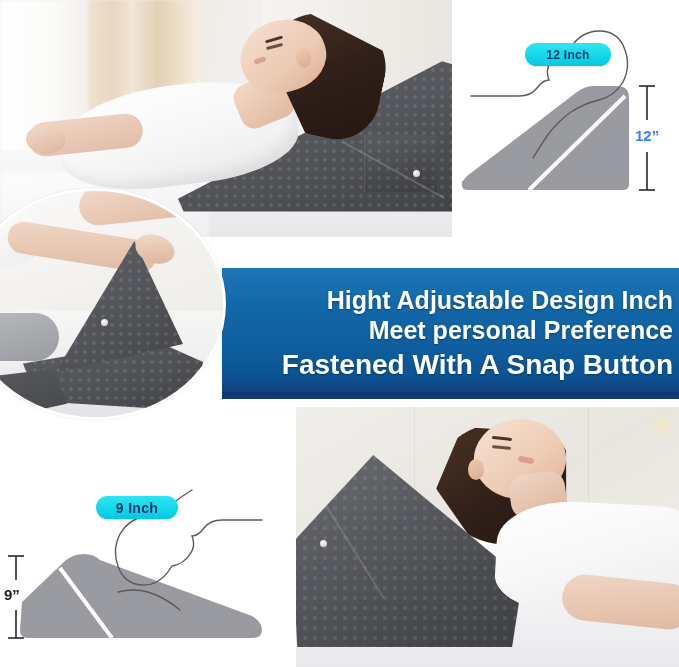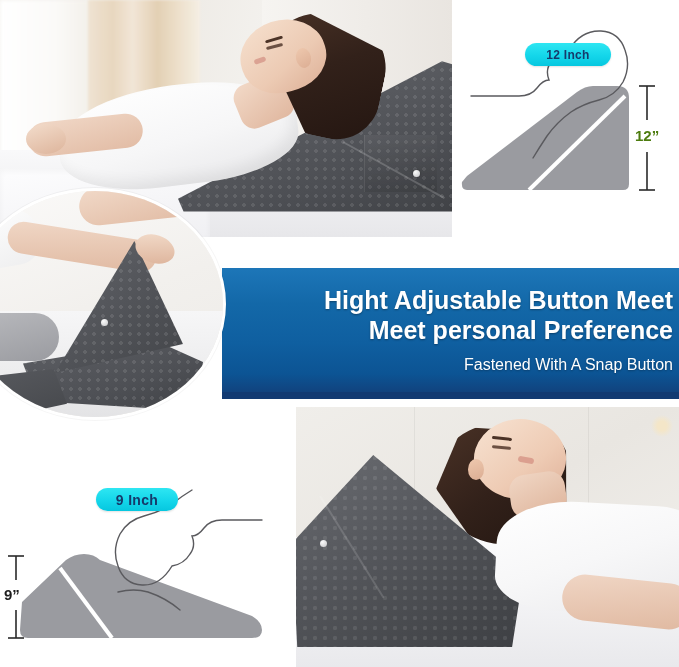--- a/index.html
+++ b/index.html
@@ -137,21 +137,21 @@
   .banner-inner{
     position:absolute;left:0;top:0;width:100%;height:100%;
     display:flex;flex-direction:column;align-items:flex-end;justify-content:center;
     padding-right:6px;box-sizing:border-box;
   }
   .banner-l1,.banner-l2{
     color:#ffffff;font-weight:bold;font-size:25px;line-height:30px;
     text-shadow:0 1px 2px rgba(0,0,0,.35);white-space:nowrap;
   }
   .banner-l3{
-    color:#ffffff;font-size:16px;line-height:32px;font-weight:400;
+    color:#ffffff;font-size:28px;line-height:32px;font-weight:700;
     text-shadow:0 1px 2px rgba(0,0,0,.30);white-space:nowrap;margin-top:4px;
   }
   .banner-bottombar{position:absolute;left:222px;top:392px;width:457px;height:7px;
     background:#123a72;z-index:4;}
 
   
   .panel-9{position:absolute;left:0;top:470px;width:292px;height:197px;background:#fff;}
 
   
   .photo-botright{
@@ -246,42 +246,42 @@
                Q 98 122 88 136 Q 80 148 74 158" stroke="#5a5a5e" stroke-width="1.4" fill="none" stroke-linecap="round"></path>
 
       <g stroke="#2a2a2a" stroke-width="1.6">
         <line x1="188" y1="86" x2="188" y2="120"></line>
         <line x1="188" y1="152" x2="188" y2="190"></line>
         <line x1="180" y1="86" x2="196" y2="86"></line>
         <line x1="180" y1="190" x2="196" y2="190"></line>
       </g>
     </svg>
     <div class="badge" id="badge-12" style="position:absolute;left:66px;top:43px;">12 Inch</div>
-    <div style="position:absolute;left:176px;top:127px;font-size:15px;font-weight:bold;color:#4d7c0f;">12”</div>
+    <div style="position:absolute;left:176px;top:127px;font-size:15px;font-weight:bold;color:#3b82f6;">12”</div>
   </div>
 
   <div class="photo-circle">
     <div class="pc-bg"></div>
     <div class="pc-bed"></div>
     <div class="pc-grey-roll"></div>
     <div class="pc-armtop"></div>
     <div class="pc-sleeve"></div>
     <div class="pc-arm"></div>
     <div class="pc-wedge-flat"></div>
     <div class="pc-wedge-flat-tex"></div>
     <div class="pc-wedge-left"></div>
     <div class="pc-wedge-up"></div>
     <div class="pc-wedge-up-tex"></div>
     <div class="pc-snap"></div>
     <div class="pc-hand"></div>
   </div>
 
   <div class="banner">
     <div class="banner-inner">
-      <div class="banner-l1">Hight Adjustable Button Meet</div>
+      <div class="banner-l1">Hight Adjustable Design Inch</div>
       <div class="banner-l2">Meet personal Preference</div>
       <div class="banner-l3">Fastened With A Snap Button</div>
     </div>
   </div>
   <div class="banner-bottombar"></div>
 
   <div class="panel-9">
     <svg class="diagram-svg" width="292" height="197" viewBox="0 0 292 197">
 
       <path d="M 22 132 L 66 90 Q 74 84 84 84 Q 94 84 100 90
@@ -296,21 +296,21 @@
                Q 164 18 176 10 Q 186 2 196 -4" stroke="#5a5a5e" stroke-width="1.4" fill="none" stroke-linecap="round" transform="translate(-4,24)"></path>
       <path d="M 118 122 Q 134 118 148 122 Q 166 128 180 140" stroke="#5a5a5e" stroke-width="1.4" fill="none" stroke-linecap="round"></path>
 
       <g stroke="#2a2a2a" stroke-width="1.6">
         <line x1="16" y1="86" x2="16" y2="110"></line>
         <line x1="16" y1="140" x2="16" y2="168"></line>
         <line x1="8" y1="86" x2="24" y2="86"></line>
         <line x1="8" y1="168" x2="24" y2="168"></line>
       </g>
     </svg>
-    <div class="badge" id="badge-9" style="position:absolute;left:96px;top:18px;">9 Inch</div>
+    <div class="badge" id="badge-9" style="position:absolute;left:96px;top:26px;">9 Inch</div>
     <div style="position:absolute;left:4px;top:116px;font-size:15px;font-weight:bold;color:#1c1c1c;">9”</div>
   </div>
 
   <div class="photo-botright">
     <div class="br-wall"></div>
     <div class="br-panelline"></div>
     <div class="br-panelline2"></div>
     <div class="br-flower"></div>
     <div class="br-bed"></div>
     <div class="br-hair"></div>

